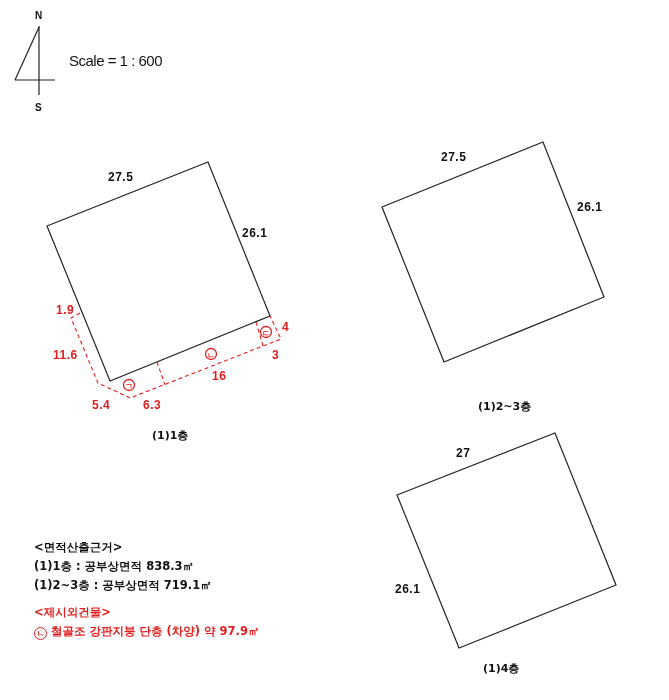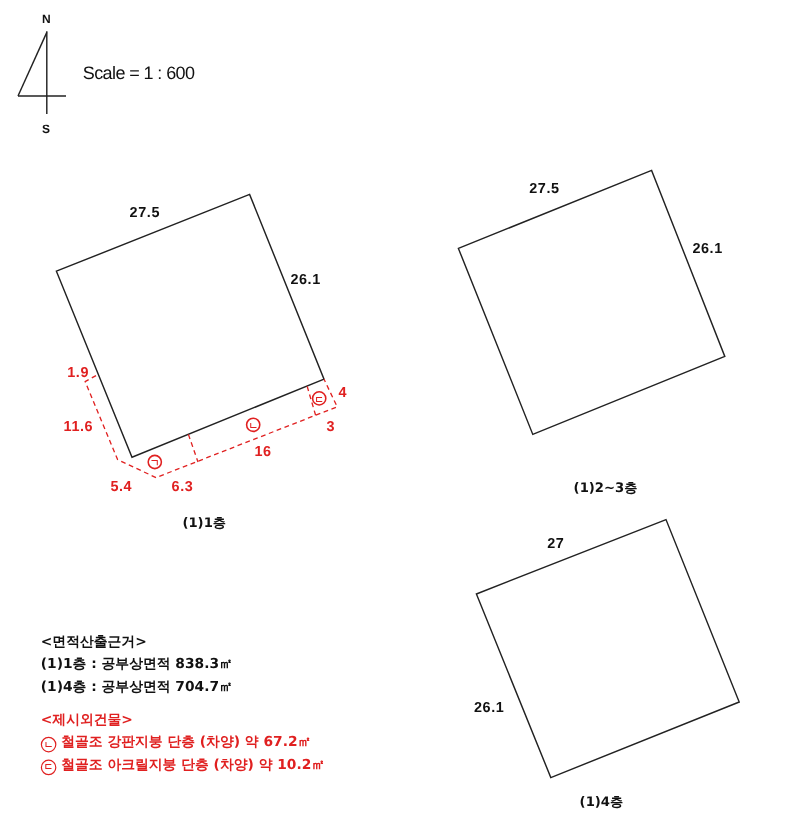--- a/index.html
+++ b/index.html
@@ -4,21 +4,21 @@
   <style>
     html, body { margin: 0; padding: 0; background: #ffffff; }
     body { width: 669px; height: 700px; position: relative; overflow: hidden;
            font-family: "DejaVu Sans", sans-serif; color: #111; }
     svg.canvas { position: absolute; left: 0; top: 0; }
     .dim { font-family: "Liberation Sans", sans-serif; font-weight: bold; font-size: 12px; fill: #111; letter-spacing: 0.5px; }
     .dim-red { font-family: "Liberation Sans", sans-serif; font-weight: bold; font-size: 12px; fill: #e02020; letter-spacing: 0.5px; }
     .caption { font-family: "DejaVu Sans", sans-serif; font-weight: bold; font-size: 11px; fill: #111; }
     .compass-letter { font-family: "Liberation Sans", sans-serif; font-weight: bold; font-size: 10px; fill: #111; }
     .scale { font-family: "Liberation Sans", sans-serif; font-size: 15px; fill: #111; letter-spacing: -0.5px; }
-    .legend { position: absolute; left: 34px; top: 525px; font-size: 11.5px; font-weight: bold; line-height: 19px; }
+    .legend { position: absolute; left: 34px; top: 538px; font-size: 11.5px; font-weight: bold; line-height: 19px; }
     .legend .line { white-space: pre; }
     .legend .red { color: #e02020; }
     .legend .gap { height: 8px; }
     .sym { display: inline-block; width: 11px; height: 11px; border: 1.5px solid #e02020; border-radius: 50%;
            font-size: 8px; line-height: 11px; text-align: center; vertical-align: -1px; margin-right: 4px; box-sizing: content-box; }
   </style>
 </head>
 <body>
 
 <svg class="canvas" width="669" height="700" viewBox="0 0 669 700">
@@ -76,18 +76,17 @@
     <polygon points="397,495 555,433 616,585 459,648" fill="none" stroke="#222" stroke-width="1.2"></polygon>
     <text class="dim" x="456" y="457">27</text>
     <text class="dim" x="395" y="593">26.1</text>
     <text class="caption" x="483" y="672">(1)4층</text>
   </g>
 </svg>
 
 <div class="legend">
   <div class="line">&lt;면적산출근거&gt;</div>
   <div class="line">(1)1층 : 공부상면적 838.3㎡</div>
-  <div class="line">(1)4층 : 공부상면적 704.7㎡</div>
+  <div class="line">(1)2~3층 : 공부상면적 719.1㎡</div>
   <div class="gap"></div>
   <div class="line red">&lt;제시외건물&gt;</div>
-  <div class="line red"><span class="sym">ㄴ</span><span>철골조 강판지붕 단층 (차양) 약 67.2㎡</span></div>
-  <div class="line red"><span class="sym">ㄷ</span><span>철골조 아크릴지붕 단층 (차양) 약 10.2㎡</span></div>
+  <div class="line red"><span class="sym">ㄴ</span><span>철골조 강판지붕 단층 (차양) 약 97.9㎡</span></div>
 </div>
 
 </body></html>

